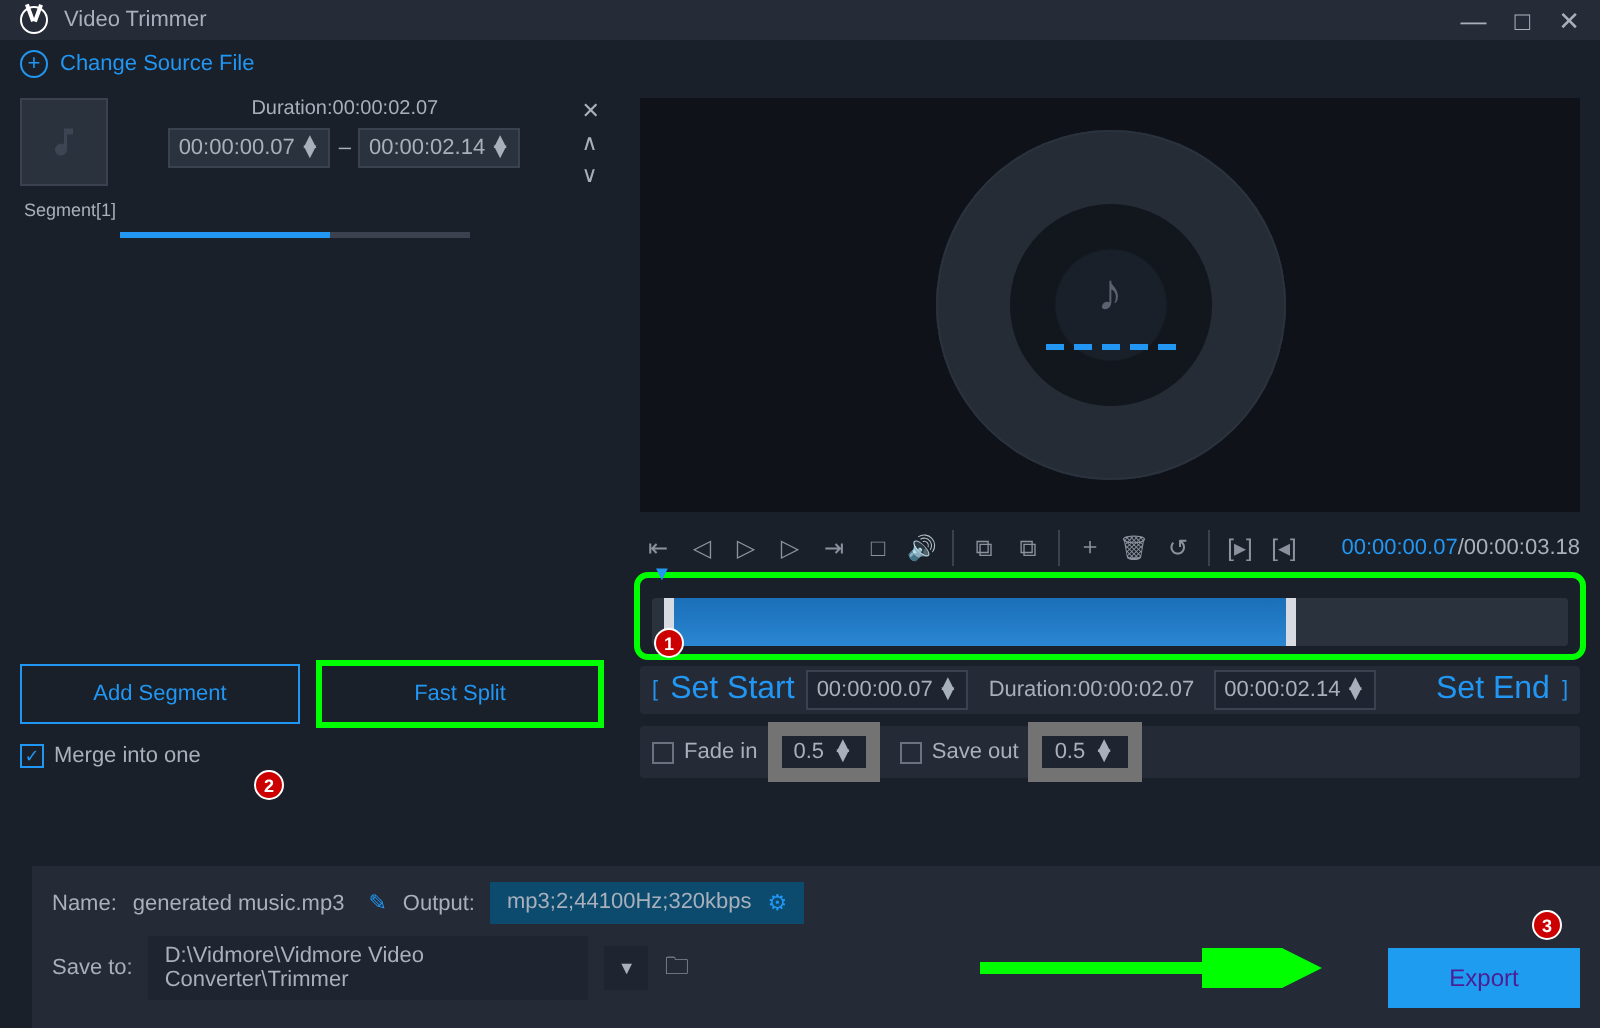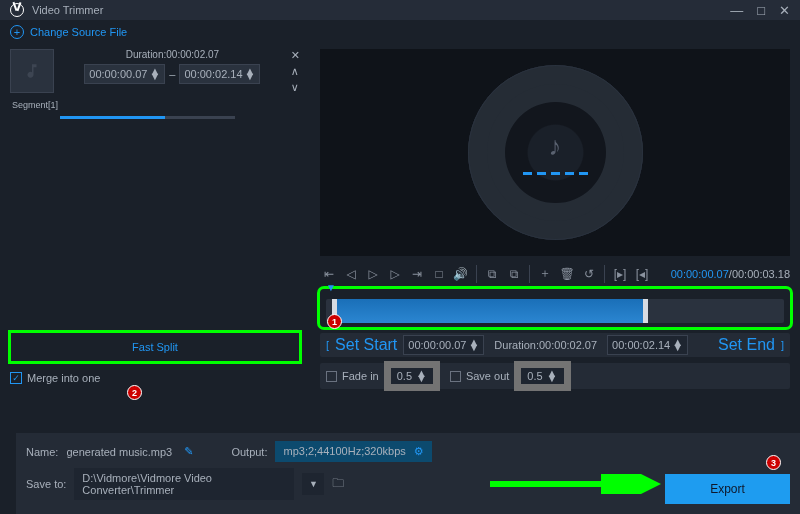--- a/index.html
+++ b/index.html
@@ -59,21 +59,21 @@
 .fadebox{display:flex;align-items:center;gap:5px}
 .chk-empty{width:11px;height:11px;border:1px solid #6a7280}
 .fadeval{background:#1e2530;border:7px solid #737373;padding:2px 6px;display:flex;align-items:center;gap:4px;font-size:10px}
 .bottom{position:absolute;left:16px;right:0;bottom:0;background:#242b36;padding:8px 10px}
 .brow{display:flex;align-items:center;gap:8px;margin-bottom:6px;font-size:10px}
 .outval{background:#0c4a6e;padding:4px 8px;display:flex;align-items:flex-start;gap:8px}
 .gear{color:#2196f3;cursor:pointer}
 .pathbox{background:#1e2530;padding:4px 8px;flex:0 0 220px}
 .drop{background:#1e2530;width:22px;height:22px;display:flex;align-items:center;justify-content:center;cursor:pointer;font-size:9px}
 .folder{cursor:pointer;font-size:12px}
-.export{position:absolute;right:10px;bottom:10px;width:125px;height:30px;background:#1e9cf0;color:#0f172a;display:flex;align-items:center;justify-content:center;cursor:pointer;font-size:12px}
+.export{position:absolute;right:10px;bottom:10px;width:96px;height:30px;background:#1e9cf0;color:#4c1d95;display:flex;align-items:center;justify-content:center;cursor:pointer;font-size:12px}
 .callout{position:absolute;width:15px;height:15px;border-radius:50%;background:#c00;color:#fff;border:1px solid #fff;display:flex;align-items:center;justify-content:center;font-size:9px;font-weight:bold;z-index:5}
 .c1{left:327px;top:314px}
 .c2{left:127px;top:385px}
 .c3{left:766px;top:455px}
 .arrow{position:absolute;left:490px;top:474px;z-index:4}
 .edit-icon{color:#2196f3;cursor:pointer;font-size:11px;margin-left:4px}
 </style>
 </head>
 <body>
 
@@ -126,20 +126,21 @@
         <span>✕</span>
         <span>∧</span>
         <span>∨</span>
       </div>
     </div>
     <div class="seg-label">Segment[1]</div>
     <div class="seg-track"></div>
 
     <div class="left-bottom">
       <div class="btn-row">
+        <div class="btn">Add Segment</div>
         <div class="btn highlight">Fast Split</div>
       </div>
       <div class="merge-row">
         <span class="checkbox">✓</span>
         <span>Merge into one</span>
       </div>
     </div>
   </div>
 
   <div class="right">
@@ -233,21 +234,21 @@
       </div>
     </div>
   </div>
 </div>
 
 <div class="bottom">
   <div class="brow">
     <span>Name:</span>
     <span>generated music.mp3</span>
     <span class="edit-icon">✎</span>
-    <span style="margin-left:30px">Output:</span>
+    <span style="">Output:</span>
     <div class="outval">
       <span>mp3;2;44100Hz;320kbps</span>
       <span class="gear">⚙</span>
     </div>
   </div>
   <div class="brow">
     <span>Save to:</span>
     <div class="pathbox">D:\Vidmore\Vidmore Video Converter\Trimmer</div>
     <div class="drop">▼</div>
     <span class="folder">🗀</span>

